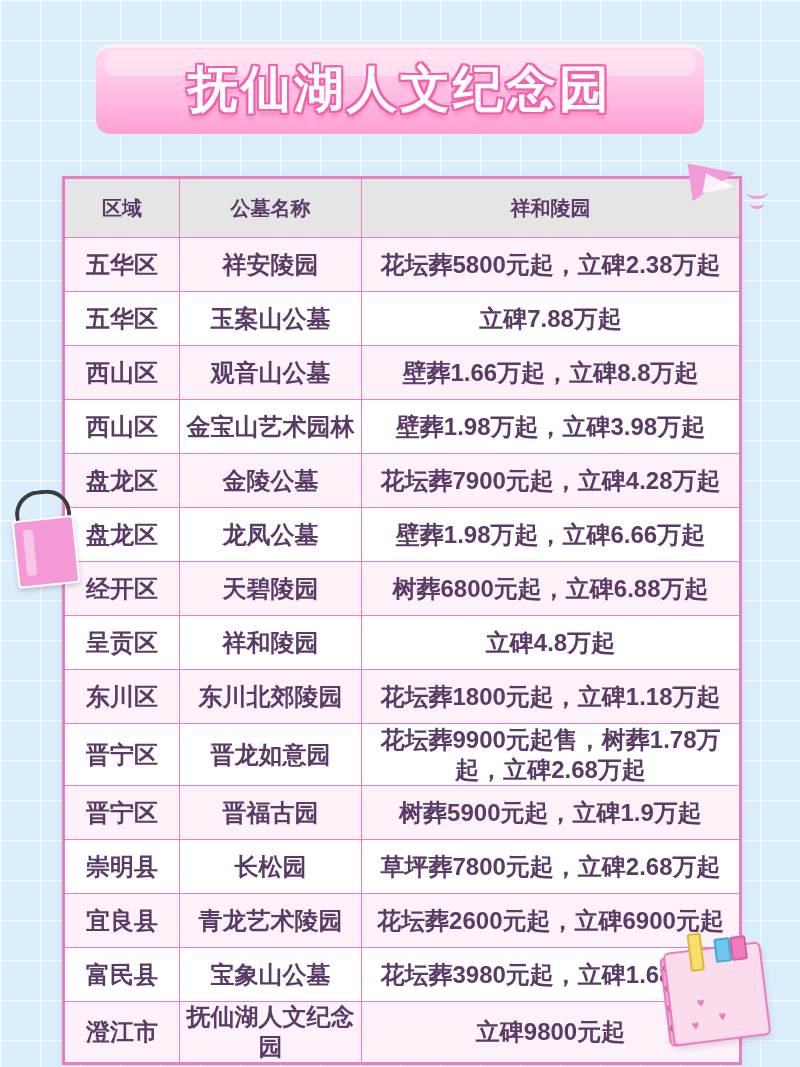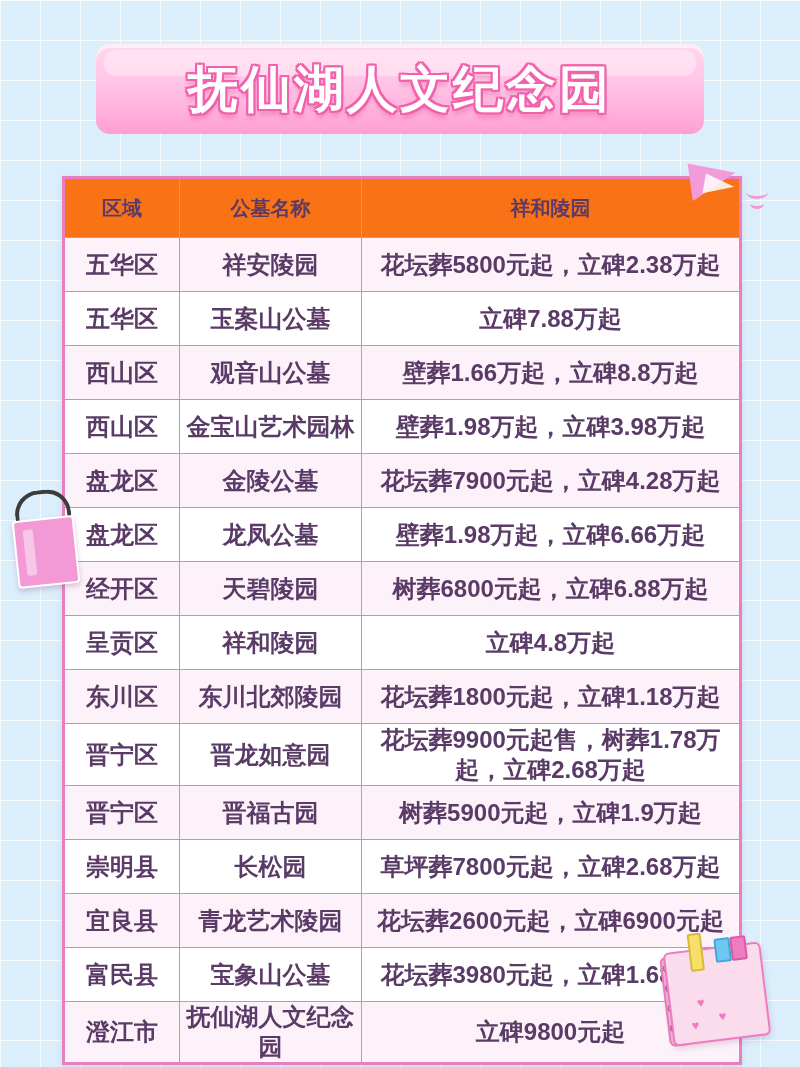--- a/index.html
+++ b/index.html
@@ -84,21 +84,21 @@
     color: #5a3a66;
     font-size: 24px;
     padding: 0 4px;
     line-height: 1.25;
   }
   table.price-table col.c1 { width: 17%; }
   table.price-table col.c2 { width: 27%; }
   table.price-table col.c3 { width: 56%; }
 
   .price-table thead th {
-    background: #f97316;
+    background: #e5e5e5;
     height: 58px;
     font-weight: bold;
     font-size: 20px;
   }
   .price-table tbody tr { height: 54px; }
   .price-table tbody tr:nth-child(odd)  td { background: #fdf2f9; }
   .price-table tbody tr:nth-child(even) td { background: #ffffff; }
   .price-table tbody td.area,
   .price-table tbody td.name { font-weight: bold; }
   .price-table tbody td.price { font-weight: bold; }

